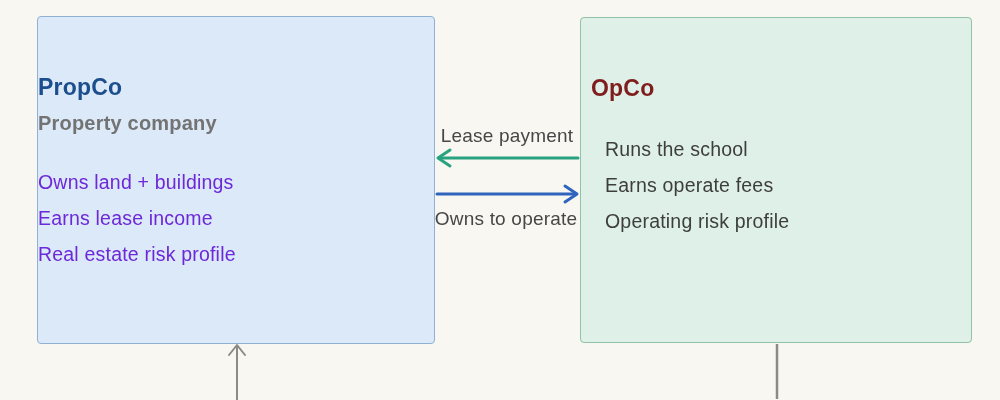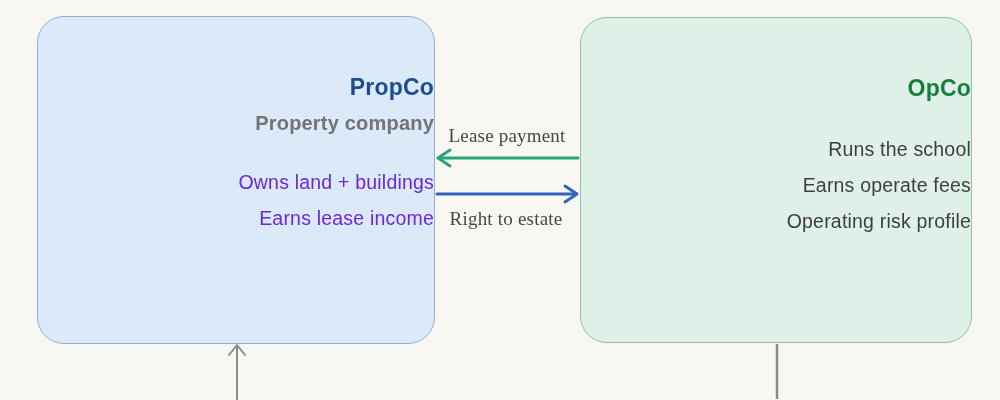--- a/index.html
+++ b/index.html
@@ -9,23 +9,23 @@
   .canvas {
     position: relative;
     width: 1000px;
     height: 400px;
     overflow: hidden;
     font-family: "Liberation Sans", "DejaVu Sans", sans-serif;
   }
   .box {
     position: absolute;
     box-sizing: border-box;
-    border-radius: 27px;
+    border-radius: 4px;
     border: 1.5px solid;
-    text-align: right;
+    text-align: left;
   }
   .box-propco {
     left: 37px;
     top: 16px;
     width: 398px;
     height: 328px;
   }
   .box-opco {
     left: 580px;
     top: 17px;
@@ -61,21 +61,20 @@
     width: 1000px;
     height: 400px;
     pointer-events: none;
   }
   .flow-label {
     position: absolute;
     transform: translate(-50%, -50%);
     font-size: 19px;
     white-space: nowrap;
     letter-spacing: 0.2px;
-    font-family: Liberation Serif, serif;
   }
   .label-lease {
     left: 507px;
     top: 136px;
   }
   .label-operate {
     left: 506px;
     top: 219px;
   }
 </style>
@@ -83,25 +82,26 @@
 <body>
 
 <div class="canvas" style="background-color: rgb(249, 247, 241);">
 
   <div class="box box-propco" style="background-color: rgb(219, 233, 248); border-color: rgb(143, 177, 216);">
     <div class="box-title" style="color: rgb(28, 78, 141);">PropCo</div>
     <div class="box-subtitle" style="color: #737373;">Property company</div>
     <div class="box-body" style="color: #6d28d9;">
       <div class="body-line">Owns land + buildings</div>
       <div class="body-line">Earns lease income</div>
+      <div class="body-line">Real estate risk profile</div>
     </div>
   </div>
 
   <div class="box box-opco" style="background-color: rgb(222, 240, 231); border-color: rgb(143, 194, 166);">
-    <div class="box-title" style="color: #15803d;">OpCo</div>
+    <div class="box-title" style="color: #7f1d1d; padding-left: 10px;">OpCo</div>
     <div class="box-body" style="color: rgb(62, 62, 62); padding-left: 24px;">
       <div class="body-line">Runs the school</div>
       <div class="body-line">Earns operate fees</div>
       <div class="body-line">Operating risk profile</div>
     </div>
   </div>
 
   <svg class="overlay" viewBox="0 0 1000 400" xmlns="http://www.w3.org/2000/svg">
 
     <g fill="none" stroke-width="3" stroke-linecap="round" stroke-linejoin="round">
@@ -118,15 +118,15 @@
       <line x1="237" y1="400" x2="237" y2="347" stroke="#8b8b85"></line>
       <path d="M229 355 L237 345 L245 355" stroke="#8b8b85"></path>
     </g>
 
     <g fill="none" stroke-width="2.5" stroke-linecap="butt">
       <line x1="777" y1="344" x2="777" y2="399" stroke="#8b8b85"></line>
     </g>
   </svg>
 
   <div class="flow-label label-lease" style="color: rgb(71, 71, 71);">Lease payment</div>
-  <div class="flow-label label-operate" style="color: rgb(71, 71, 71);">Right to estate</div>
+  <div class="flow-label label-operate" style="color: rgb(71, 71, 71);">Owns to operate</div>
 
 </div>
 
 </body></html>

